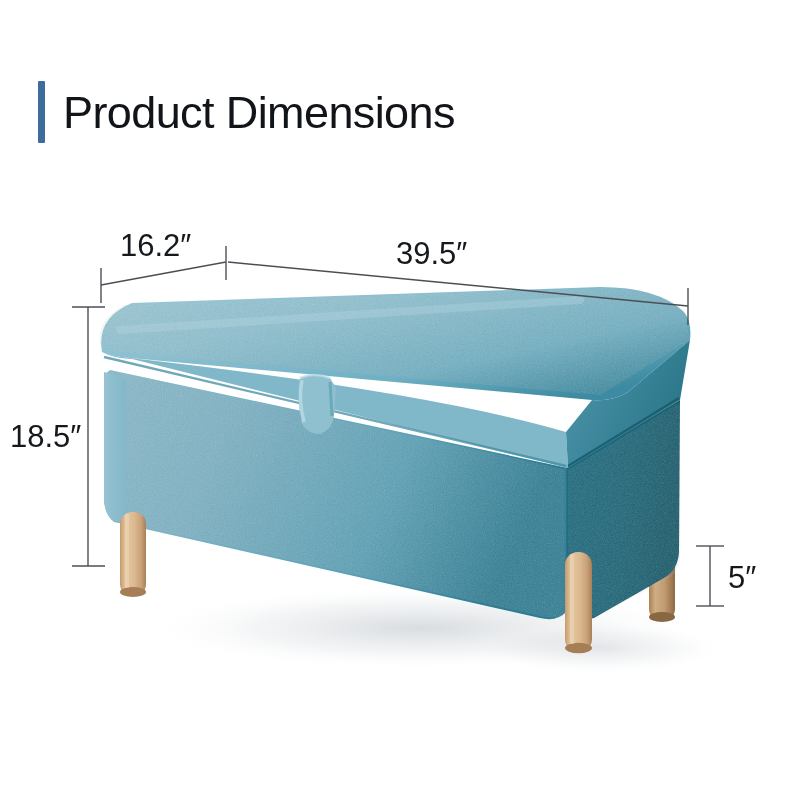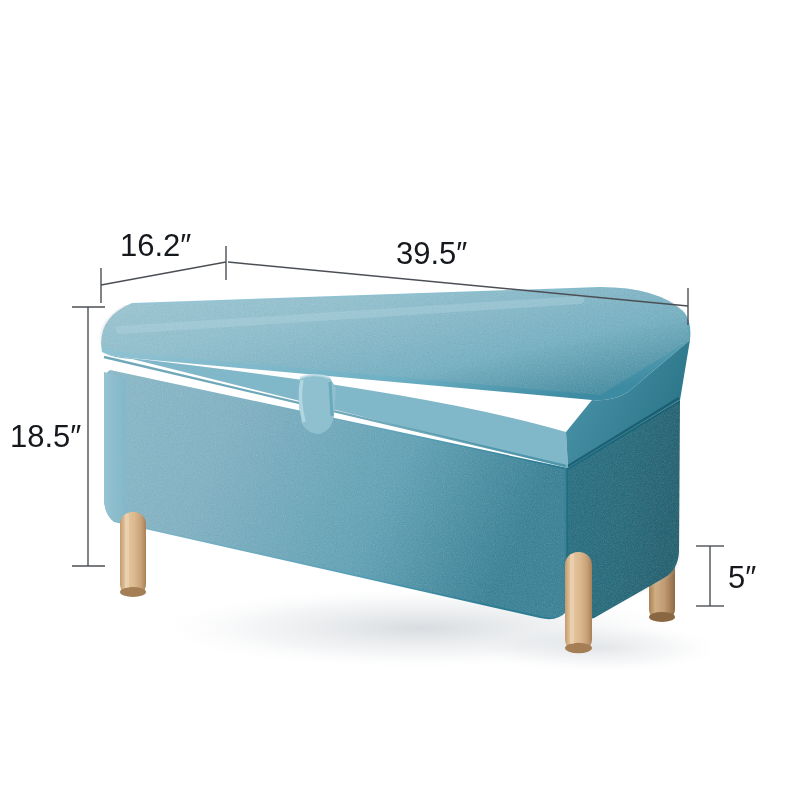--- a/index.html
+++ b/index.html
@@ -75,20 +75,24 @@
   .boucle {
     mix-blend-mode: overlay;
     opacity: 0.55;
   }
 </style>
 </head>
 <body style="background: rgb(255, 255, 255);">
 
 <div id="canvas" style="background: rgb(255, 255, 255);">
 
+  <div id="title-block">
+    <div id="title-accent-bar" style="background: rgb(61, 109, 155);"></div>
+    <div id="page-title">Product Dimensions</div>
+  </div>
 
   <svg id="bench-svg" viewBox="0 0 800 800">
     <defs>
 
       <filter id="fabricNoise" x="-10%" y="-10%" width="120%" height="120%">
         <feTurbulence type="fractalNoise" baseFrequency="0.9" numOctaves="4" seed="7" result="n"></feTurbulence>
         <feColorMatrix in="n" type="saturate" values="0"></feColorMatrix>
         <feComponentTransfer>
           <feFuncA type="linear" slope="0.55" intercept="0"></feFuncA>
         </feComponentTransfer>

